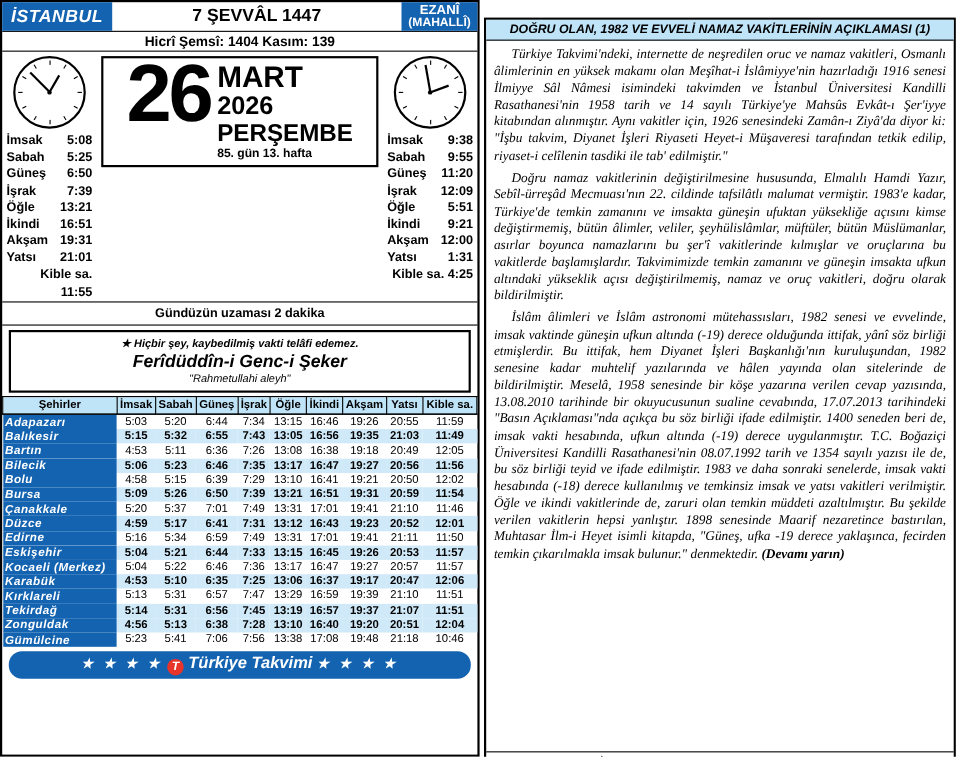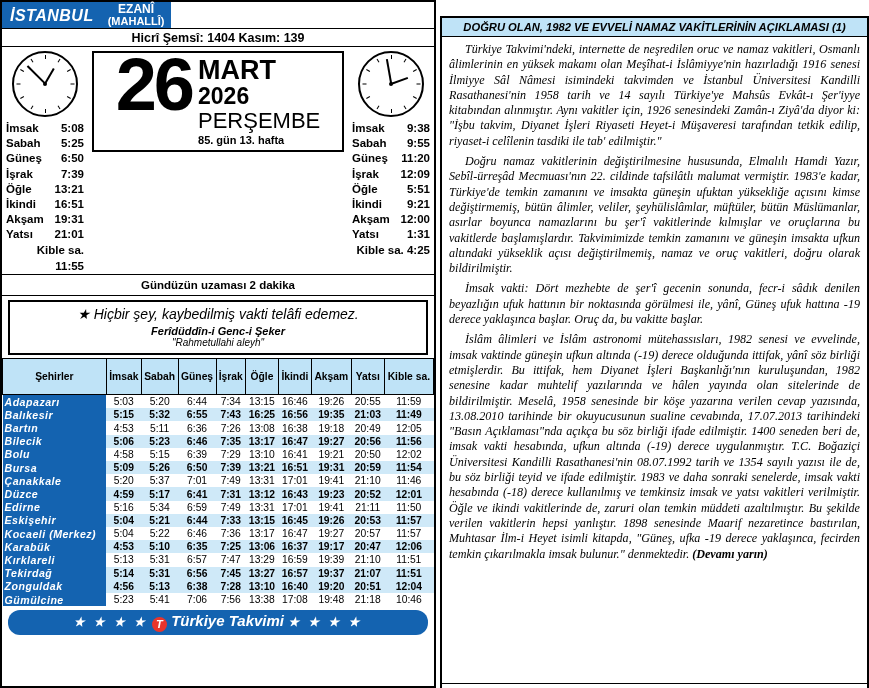--- a/index.html
+++ b/index.html
@@ -34,33 +34,33 @@
   .times .row .lbl{font-weight:bold;}
   .times .row .val{font-weight:bold;}
   .kible{font-weight:bold;font-size:11.5px;margin-top:1px;text-align:right;}
 
   .bigbox{border:2px solid #000;margin:2px 4px 0 4px;padding:2px 4px 4px 4px;}
   .bigdate{display:flex;align-items:flex-start;justify-content:center;}
   .daynum{font-size:74px;font-weight:bold;line-height:.82;letter-spacing:-3px;}
   .dcol{text-align:left;margin-left:6px;padding-top:2px;}
   .month{font-size:27px;font-weight:bold;line-height:1;}
   .year{font-size:23px;font-weight:bold;line-height:1.1;}
-  .dayname{font-size:22px;font-weight:normal;line-height:1.05;}
+  .dayname{font-size:22px;font-weight:bold;line-height:1.05;}
   .smallinfo{font-size:11px;font-weight:bold;margin-top:2px;}
   .rumi{font-size:11px;font-weight:bold;margin-top:3px;}
 
   .notebar{font-size:11.5px;font-weight:bold;text-align:center;line-height:1.25;padding:3px 2px 3px 2px;border-bottom:1px solid #000;}
 
   .quote{border:2px solid #000;margin:4px 6px 3px 6px;padding:4px 4px 5px 4px;text-align:center;}
-  .q1{font-size:14px;font-weight:normal;font-style:italic;}
-  .q2{font-size:11px;font-weight:bold;font-style:italic;margin-top:3px;}
+  .q1{font-size:10px;font-weight:bold;font-style:italic;}
+  .q2{font-size:16px;font-weight:bold;font-style:italic;margin-top:3px;}
   .q3{font-size:10px;font-style:italic;}
 
   table.tbl{width:100%;border-collapse:collapse;font-size:10.3px;margin-top:1px;}
-  table.tbl th{background:#bfe3f7;border:1px solid #000;font-size:10.3px;padding:12px 1px;font-weight:bold;}
+  table.tbl th{background:#bfe3f7;border:1px solid #000;font-size:10.3px;padding:2px 1px;font-weight:bold;}
   table.tbl td{border-left:none;border-right:none;padding:0.6px 2px;white-space:nowrap;}
   table.tbl td.city{text-align:center;font-size:10.6px;padding-left:2px;}
   table.tbl td.num{text-align:center;}
   tr.shade{background:#cfe9f8;}
   tr.bold td{font-weight:bold;}
 
   .footer1{text-align:center;font-size:12px;font-style:italic;line-height:1.25;margin-top:3px;}
   .brandbar{margin:4px 6px 4px 6px;background:#1463b0;color:#fff;border-radius:12px;text-align:center;
             font-weight:bold;font-style:italic;font-size:15px;padding:2px 0 3px 0;position:relative;}
   .brandbar .stars{letter-spacing:3px;font-size:12px;}
@@ -80,20 +80,21 @@
 </style>
 </head>
 <body>
 
 <div class="page">
 
   <div class="left">
 
     <div class="topbar">
       <div class="city">İSTANBUL</div>
+      <div class="hijri">7 ŞEVVÂL 1447</div>
       <div class="ezani">
         <b>EZANÎ</b>
         <span>(MAHALLÎ)</span>
       </div>
     </div>
 
     <div class="subhijri">Hicrî Şemsî: 1404  Kasım: 139</div>
 
     <div class="mid">
 
@@ -263,21 +264,21 @@
             <td class="num">19:26</td>
             <td class="num">20:55</td>
             <td class="num">11:59</td>
           </tr>
           <tr class="shade bold">
             <td class="city">Balıkesir</td>
             <td class="num">5:15</td>
             <td class="num">5:32</td>
             <td class="num">6:55</td>
             <td class="num">7:43</td>
-            <td class="num">16:25</td>
+            <td class="num">13:05</td>
             <td class="num">16:56</td>
             <td class="num">19:35</td>
             <td class="num">21:03</td>
             <td class="num">11:49</td>
           </tr>
           <tr>
             <td class="city">Bartın</td>
             <td class="num">4:53</td>
             <td class="num">5:11</td>
             <td class="num">6:36</td>
@@ -407,21 +408,21 @@
             <td class="num">19:39</td>
             <td class="num">21:10</td>
             <td class="num">11:51</td>
           </tr>
           <tr class="shade bold">
             <td class="city">Tekirdağ</td>
             <td class="num">5:14</td>
             <td class="num">5:31</td>
             <td class="num">6:56</td>
             <td class="num">7:45</td>
-            <td class="num">13:27</td>
+            <td class="num">13:19</td>
             <td class="num">16:57</td>
             <td class="num">19:37</td>
             <td class="num">21:07</td>
             <td class="num">11:51</td>
           </tr>
           <tr class="shade bold">
             <td class="city">Zonguldak</td>
             <td class="num">4:56</td>
             <td class="num">5:13</td>
             <td class="num">6:38</td>
@@ -454,19 +455,18 @@
       <span>Türkiye Takvimi</span>
       <span class="stars">★ ★ ★ ★</span>
     </div>
   </div>
 
   <div class="right">
     <div class="rhead">DOĞRU OLAN, 1982 VE EVVELİ NAMAZ VAKİTLERİNİN AÇIKLAMASI (1)</div>
     <div class="rbody">
       <p>Türkiye Takvimi'ndeki, internette de neşredilen oruc ve namaz vakitleri, Osmanlı âlimlerinin en yüksek makamı olan Meşîhat-i İslâmiyye'nin hazırladığı 1916 senesi İlmiyye Sâl Nâmesi isimindeki takvimden ve İstanbul Üniversitesi Kandilli Rasathanesi'nin 1958 tarih ve 14 sayılı Türkiye'ye Mahsûs Evkât-ı Şer'iyye kitabından alınmıştır. Aynı vakitler için, 1926 senesindeki Zamân-ı Ziyâ'da diyor ki: "İşbu takvim, Diyanet İşleri Riyaseti Heyet-i Müşaveresi tarafından tetkik edilip, riyaset-i celîlenin tasdiki ile tab' edilmiştir."</p>
       <p>Doğru namaz vakitlerinin değiştirilmesine hususunda, Elmalılı Hamdi Yazır, Sebîl-ürreşâd Mecmuası'nın 22. cildinde tafsilâtlı malumat vermiştir. 1983'e kadar, Türkiye'de temkin zamanını ve imsakta güneşin ufuktan yüksekliğe açısını kimse değiştirmemiş, bütün âlimler, veliler, şeyhülislâmlar, müftüler, bütün Müslümanlar, asırlar boyunca namazlarını bu şer'î vakitlerinde kılmışlar ve oruçlarına bu vakitlerde başlamışlardır. Takvimimizde temkin zamanını ve güneşin imsakta ufkun altındaki yükseklik açısı değiştirilmemiş, namaz ve oruç vakitleri, doğru olarak bildirilmiştir.</p>
-      <p>İmsak vakti: Dört mezhebte de şer'î gecenin sonunda, fecr-i sâdık denilen beyazlığın ufuk hattının bir noktasında görülmesi ile, yânî, Güneş ufuk hattına -19 derece yaklaşınca başlar. Oruç da, bu vakitte başlar.</p>
       <p>İslâm âlimleri ve İslâm astronomi mütehassısları, 1982 senesi ve evvelinde, imsak vaktinde güneşin ufkun altında (-19) derece olduğunda ittifak, yânî söz birliği etmişlerdir. Bu ittifak, hem Diyanet İşleri Başkanlığı'nın kuruluşundan, 1982 senesine kadar muhtelif yazılarında ve hâlen yayında olan sitelerinde de bildirilmiştir. Meselâ, 1958 senesinde bir köşe yazarına verilen cevap yazısında, 13.08.2010 tarihinde bir okuyucusunun sualine cevabında, 17.07.2013 tarihindeki "Basın Açıklaması"nda açıkça bu söz birliği ifade edilmiştir. 1400 seneden beri de, imsak vakti hesabında, ufkun altında (-19) derece uygulanmıştır. T.C. Boğaziçi Üniversitesi Kandilli Rasathanesi'nin 08.07.1992 tarih ve 1354 sayılı yazısı ile de, bu söz birliği teyid ve ifade edilmiştir. 1983 ve daha sonraki senelerde, imsak vakti hesabında (-18) derece kullanılmış ve temkinsiz imsak ve yatsı vakitleri verilmiştir. Öğle ve ikindi vakitlerinde de, zaruri olan temkin müddeti azaltılmıştır. Bu şekilde verilen vakitlerin hepsi yanlıştır. 1898 senesinde Maarif nezaretince bastırılan, Muhtasar İlm-i Heyet isimli kitapda, "Güneş, ufka -19 derece yaklaşınca, fecirden temkin çıkarılmakla imsak bulunur." denmektedir.<b> (Devamı yarın)</b></p>
     </div>
     <div class="rfoot">Erkek: Rıdvan - Kız: İlknur - Yemek: Düğün çorbası, Güveç, Pilav, Baklava.</div>
   </div>
 
 </div>
 
 </body></html>

